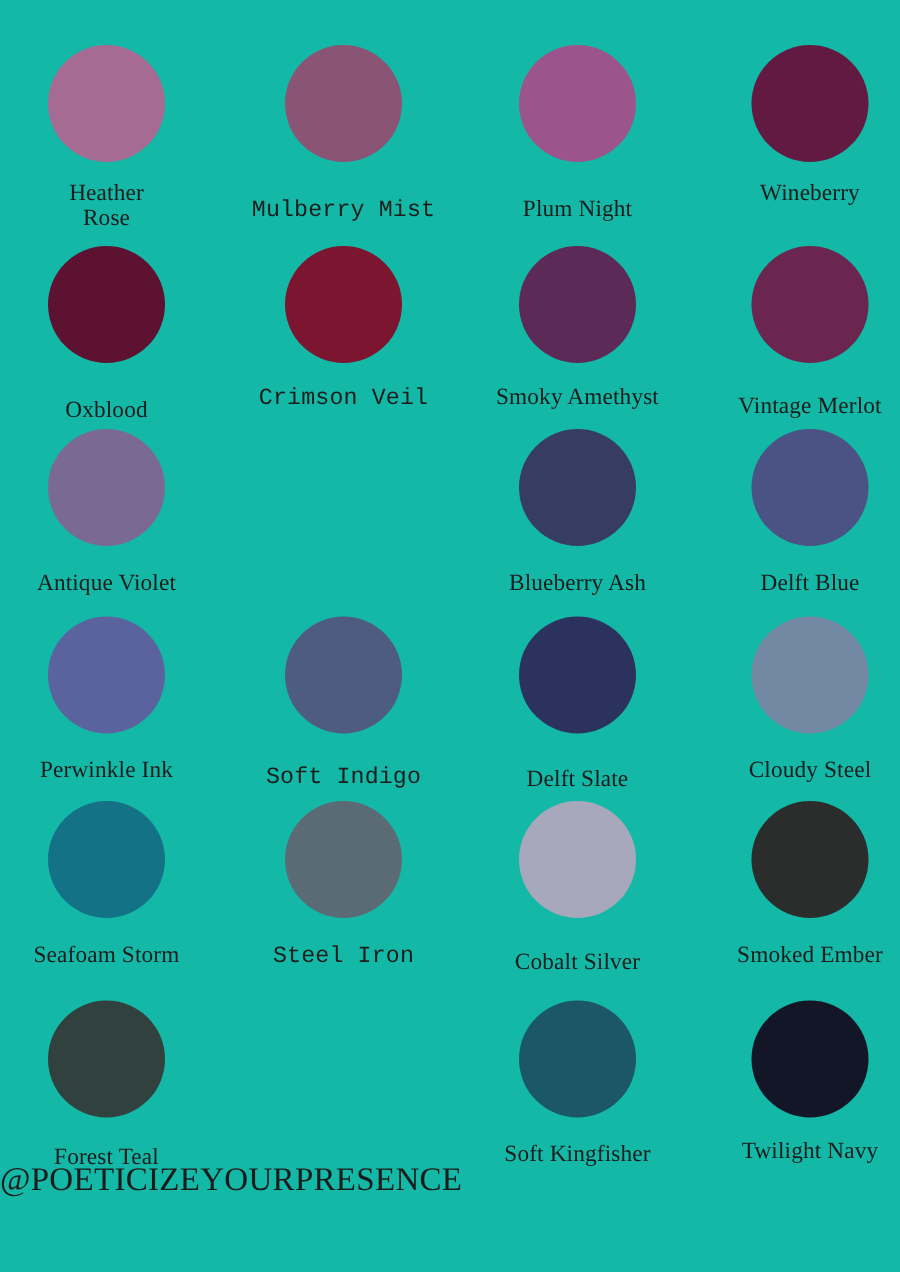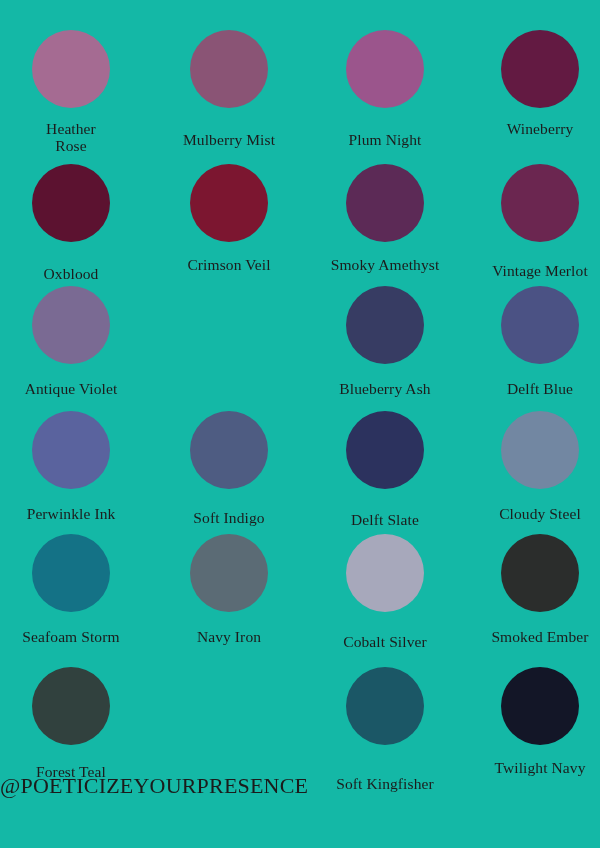--- a/index.html
+++ b/index.html
@@ -58,21 +58,21 @@
   
   .row-0 { top: 30px; }
   .row-1 { top: 164px; }
   .row-2 { top: 286px; }
   .row-3 { top: 411px; }
   .row-4 { top: 534px; }
   .row-5 { top: 667px; }
 
   
   .col-0 .swatch-label { margin-top: 13px; }
-  .col-1 .swatch-label { margin-top: 22px; }
+  .col-1 .swatch-label { margin-top: 22px; font-family: Liberation Mono, monospace; }
   .col-2 .swatch-label { margin-top: 22px; }
   .col-3 .swatch-label { margin-top: 13px; }
 
   .row-0.col-0 .swatch-label { margin-top: 13px; }
   .row-0.col-1 .swatch-label { margin-top: 24px; }
   .row-0.col-2 .swatch-label { margin-top: 24px; }
   .row-0.col-3 .swatch-label { margin-top: 13px; }
 
   .row-1.col-0 .swatch-label { margin-top: 24px; }
   .row-1.col-1 .swatch-label { margin-top: 15px; }
@@ -89,21 +89,21 @@
   .row-3.col-2 .swatch-label { margin-top: 23px; }
   .row-3.col-3 .swatch-label { margin-top: 17px; }
 
   .row-4.col-0 .swatch-label { margin-top: 17px; }
   .row-4.col-1 .swatch-label { margin-top: 17px; }
   .row-4.col-2 .swatch-label { margin-top: 22px; }
   .row-4.col-3 .swatch-label { margin-top: 17px; }
 
   .row-5.col-0 .swatch-label { margin-top: 19px; }
   .row-5.col-1 .swatch-label { margin-top: 15px; }
-  .row-5.col-2 .swatch-label { margin-top: 31px; }
+  .row-5.col-2 .swatch-label { margin-top: 17px; }
   .row-5.col-3 .swatch-label { margin-top: 15px; }
 
   #handle {
     position: absolute;
     left: 0;
     right: 0;
     top: 773px;
     text-align: left;
     font-family: "Liberation Serif", "DejaVu Serif", serif;
     font-size: 22px;
@@ -182,21 +182,21 @@
       <span class="swatch-dot" style="background-color: rgb(114, 135, 162);"></span>
       <span class="swatch-label">Cloudy Steel</span>
     </div>
 
     <div class="swatch row-4 col-0">
       <span class="swatch-dot" style="background-color: rgb(20, 114, 134);"></span>
       <span class="swatch-label">Seafoam Storm</span>
     </div>
     <div class="swatch row-4 col-1">
       <span class="swatch-dot" style="background-color: rgb(91, 107, 117);"></span>
-      <span class="swatch-label">Navy Iron</span>
+      <span class="swatch-label">Steel Iron</span>
     </div>
     <div class="swatch row-4 col-2">
       <span class="swatch-dot" style="background-color: rgb(167, 168, 187);"></span>
       <span class="swatch-label">Cobalt Silver</span>
     </div>
     <div class="swatch row-4 col-3">
       <span class="swatch-dot" style="background-color: rgb(43, 45, 44);"></span>
       <span class="swatch-label">Smoked Ember</span>
     </div>
 

